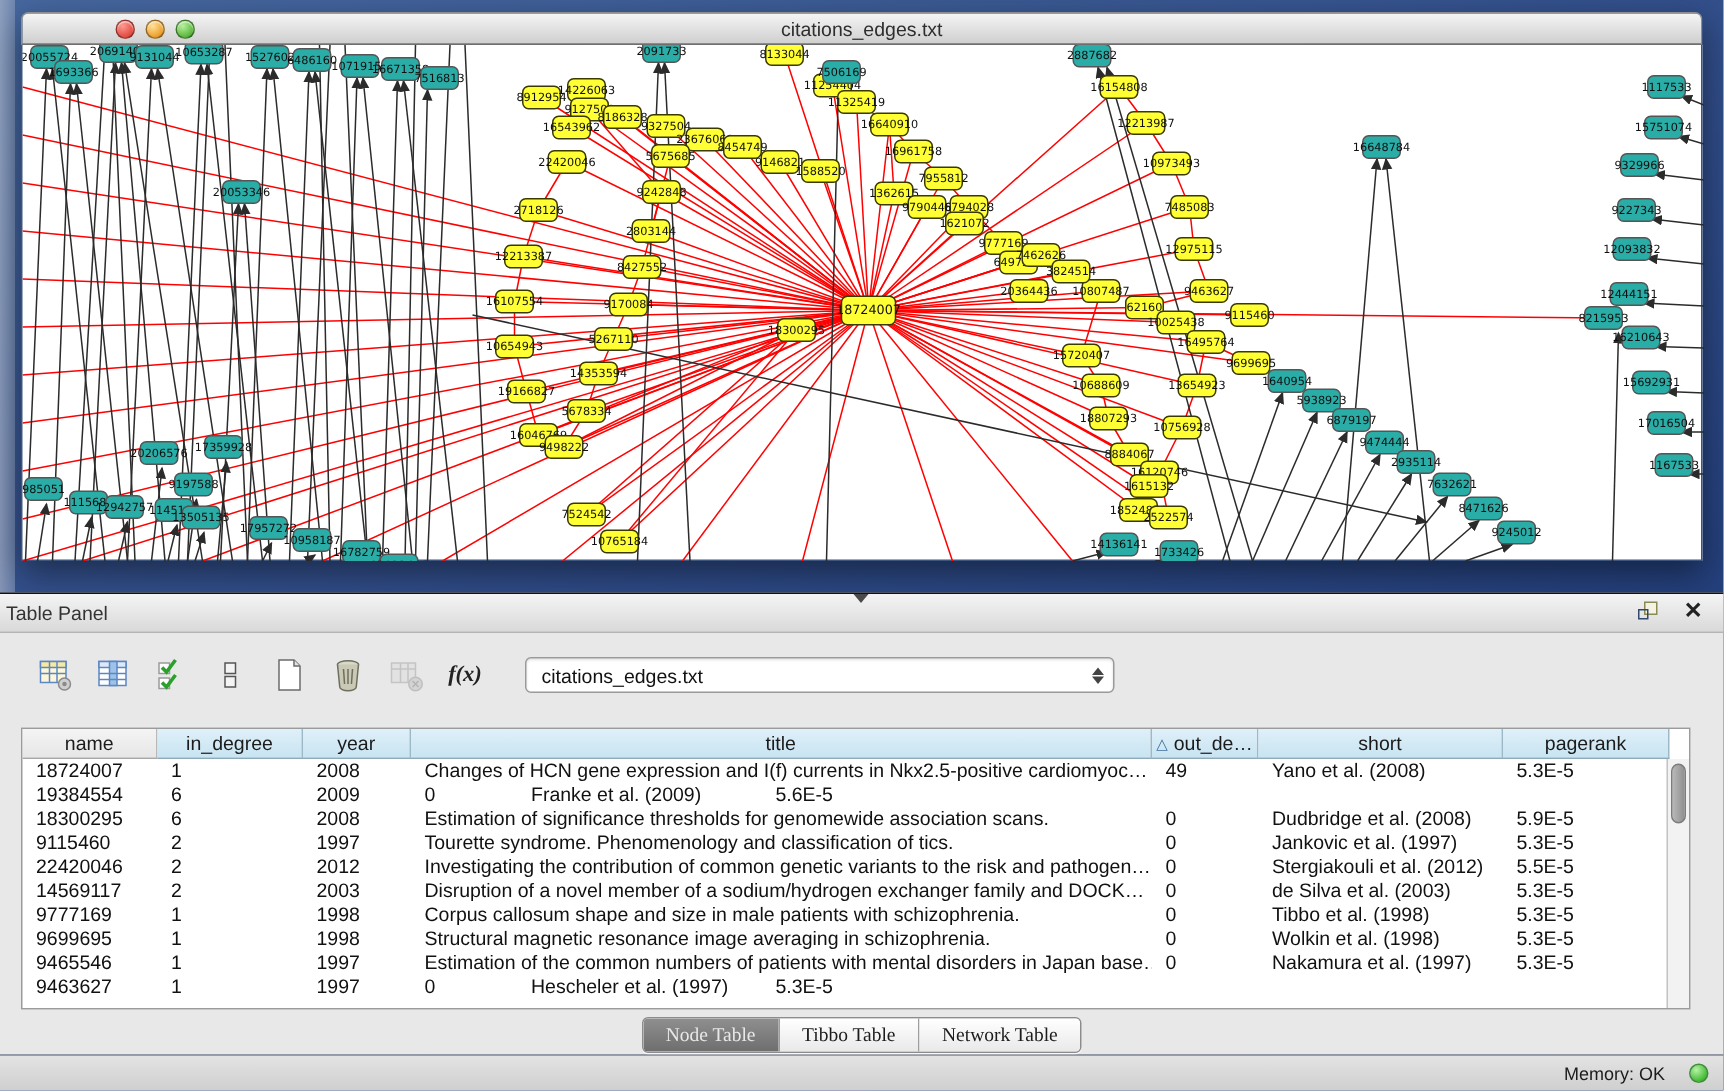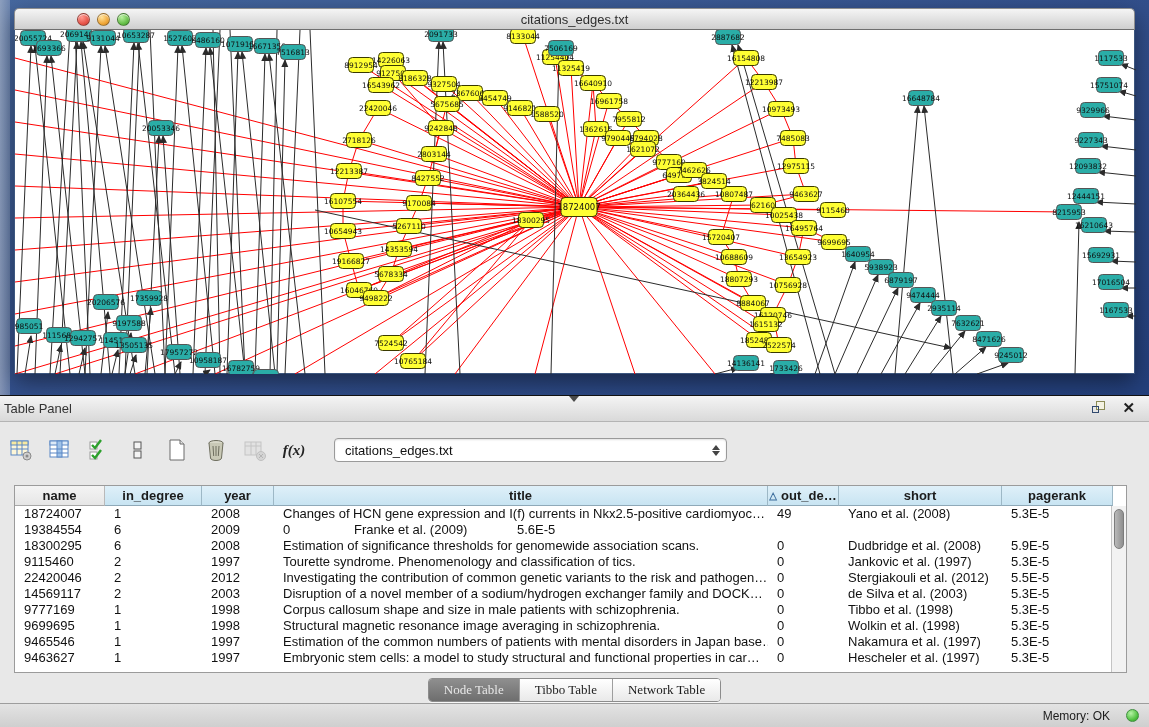--- a/index.html
+++ b/index.html
@@ -33,36 +33,36 @@
   .panel-title { font-size:13px; color:#333; padding-left:4px; }
   .panel-grip { position:absolute; left:569px; top:0; width:0; height:0;
     border-left:5px solid transparent; border-right:5px solid transparent; border-bottom:6px solid #4a4a4a;
     transform:rotate(180deg); }
   .panel-buttons { position:absolute; right:14px; top:4px; display:flex; gap:14px; align-items:center; }
   .float-icon { width:16px; height:16px; position:relative; display:inline-block; }
   .float-icon .sq1 { position:absolute; left:4px; top:1px; width:9px; height:9px; border:1px solid #8a8a55; background:#f4f2e2; }
   .float-icon .sq2 { position:absolute; left:0; top:6px; width:7px; height:7px; border:1px solid #31496e; background:transparent; }
   .close-x { font-size:15px; font-weight:bold; color:#222; line-height:16px; }
 
-  .toolbar { height:56px; display:flex; align-items:center; padding-left:8px; }
+  .toolbar { height:56px; display:flex; align-items:center; padding-left:24px; }
   .tb-icon { width:26px; height:26px; margin-right:13px; display:flex; align-items:center; justify-content:center; }
   .fx { font-family:"Liberation Serif", serif; font-style:italic; font-size:15px; font-weight:bold; color:#222; }
   .combo { margin-left:14px; width:393px; height:24px; background:#fff; border:1px solid #9a9a9a;
     border-radius:4px; display:flex; align-items:center; padding:0 6px 0 10px; box-shadow:inset 0 1px 2px rgba(0,0,0,.12); }
   .combo-text { flex:1; font-size:13px; color:#111; }
   .combo-arrows { display:flex; flex-direction:column; gap:1px; align-items:center; }
   .combo-arrows i { width:0; height:0; border-left:4px solid transparent; border-right:4px solid transparent; display:block; }
   .combo-arrows .up { border-bottom:5px solid #444; }
   .combo-arrows .down { border-top:5px solid #444; }
 
   .grid-wrap { position:absolute; left:14px; top:89px; width:1113px; height:188px;
     background:#fff; border:1px solid #9b9b9b; display:flex; flex-direction:column; overflow:hidden; }
   .thead { display:flex; height:20px; flex:0 0 20px; font-size:13px; color:#1b1b1b; }
   .th { background:linear-gradient(#dff0f9,#c8e4f2); border-right:1px solid #9db8c6; border-bottom:1px solid #8fa9b8;
-    display:flex; align-items:center; justify-content:center; overflow:hidden; white-space:nowrap;font-weight:bold; }
+    display:flex; align-items:center; justify-content:center; overflow:hidden; white-space:nowrap; }
   .th.plain { background:linear-gradient(#f4f4f4,#e6e6e6); border-right:1px solid #b9b9b9; border-bottom:1px solid #a8a8a8; }
   .sort-tri { color:#3f6f9e; font-size:10px; margin-right:4px; }
   .tbody { flex:1; position:relative; }
   .tr { display:flex; height:16px; font-size:13px; color:#111; }
   .td { padding-left:9px; overflow:hidden; white-space:nowrap; line-height:16px; }
   .c0{width:90px;} .c1{width:97px;} .c2{width:72px;} .c3{width:494px;} .c4{width:71px;} .c5{width:163px;} .c6{width:111px;}
   .vscroll { position:absolute; right:0; top:0; width:15px; height:100%; background:#f2f2f2; border-left:1px solid #c4c4c4; }
   .vthumb { position:absolute; left:2px; top:3px; width:10px; height:40px; border-radius:5px;
     background:linear-gradient(90deg,#b9b9b9,#8f8f8f); border:1px solid #7c7c7c; }
 
@@ -973,21 +973,20 @@
           <div class="td c2">1997</div>
           <div class="td c3">Estimation of the common numbers of patients with mental disorders in Japan base…</div>
           <div class="td c4">0</div>
           <div class="td c5">Nakamura et al. (1997)</div>
           <div class="td c6">5.3E-5</div>
         </div>
         <div class="tr">
           <div class="td c0">9463627</div>
           <div class="td c1">1</div>
           <div class="td c2">1997</div>
-          <div class="td c3">Embryonic stem cells: a model to study structural and functional properties in car…</div>
           <div class="td c4">0</div>
           <div class="td c5">Hescheler et al. (1997)</div>
           <div class="td c6">5.3E-5</div>
         </div>
         <div class="vscroll">
         <div class="vthumb"></div>
       </div>
       </div>
   </div>
 

